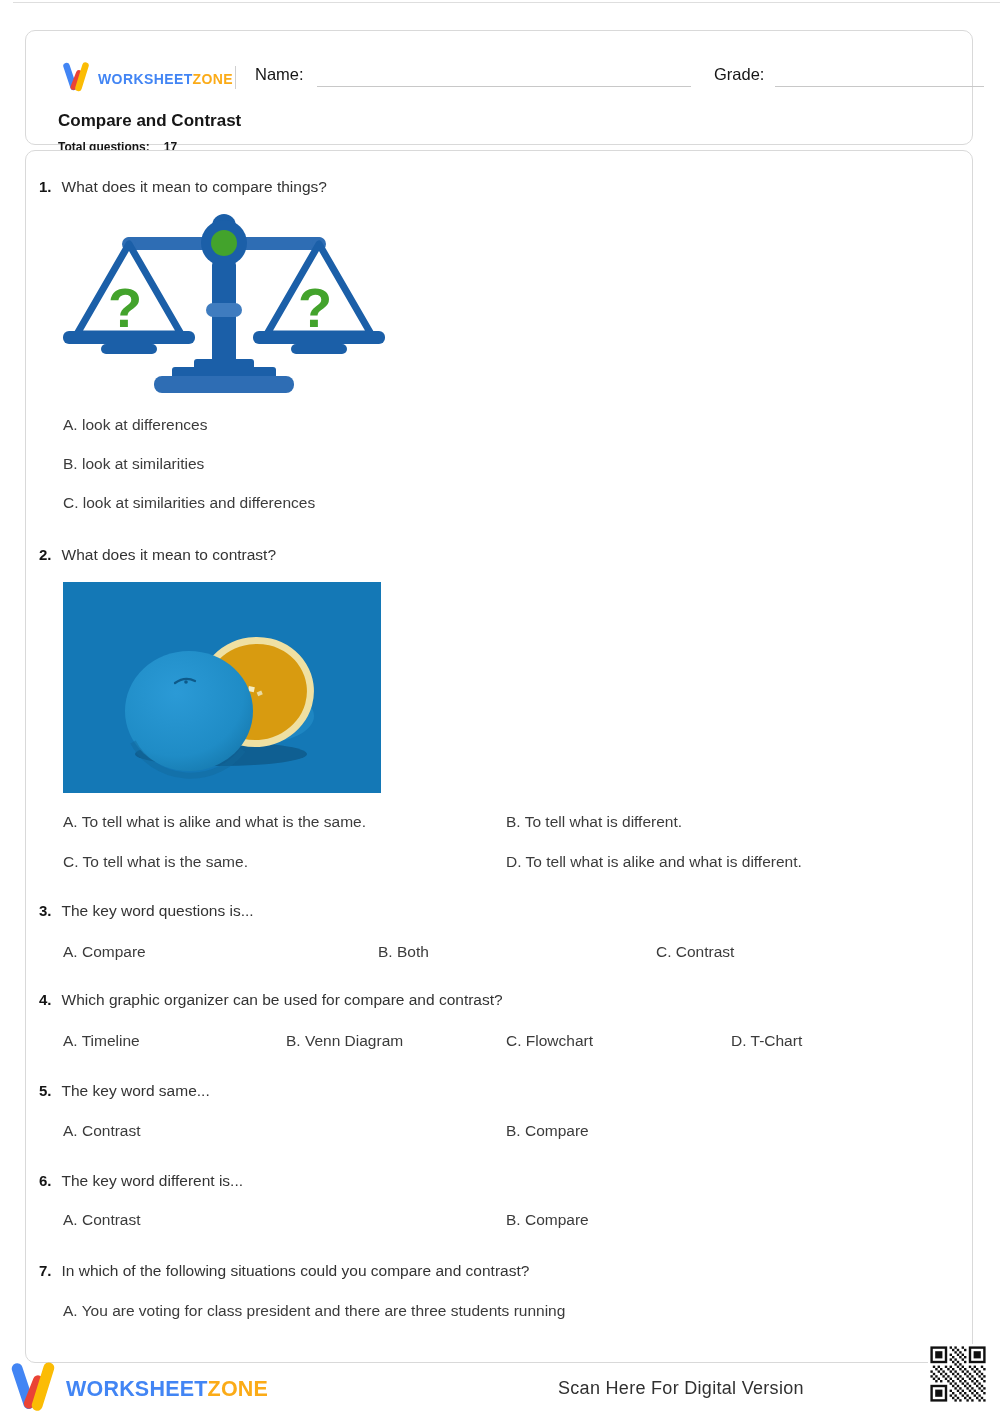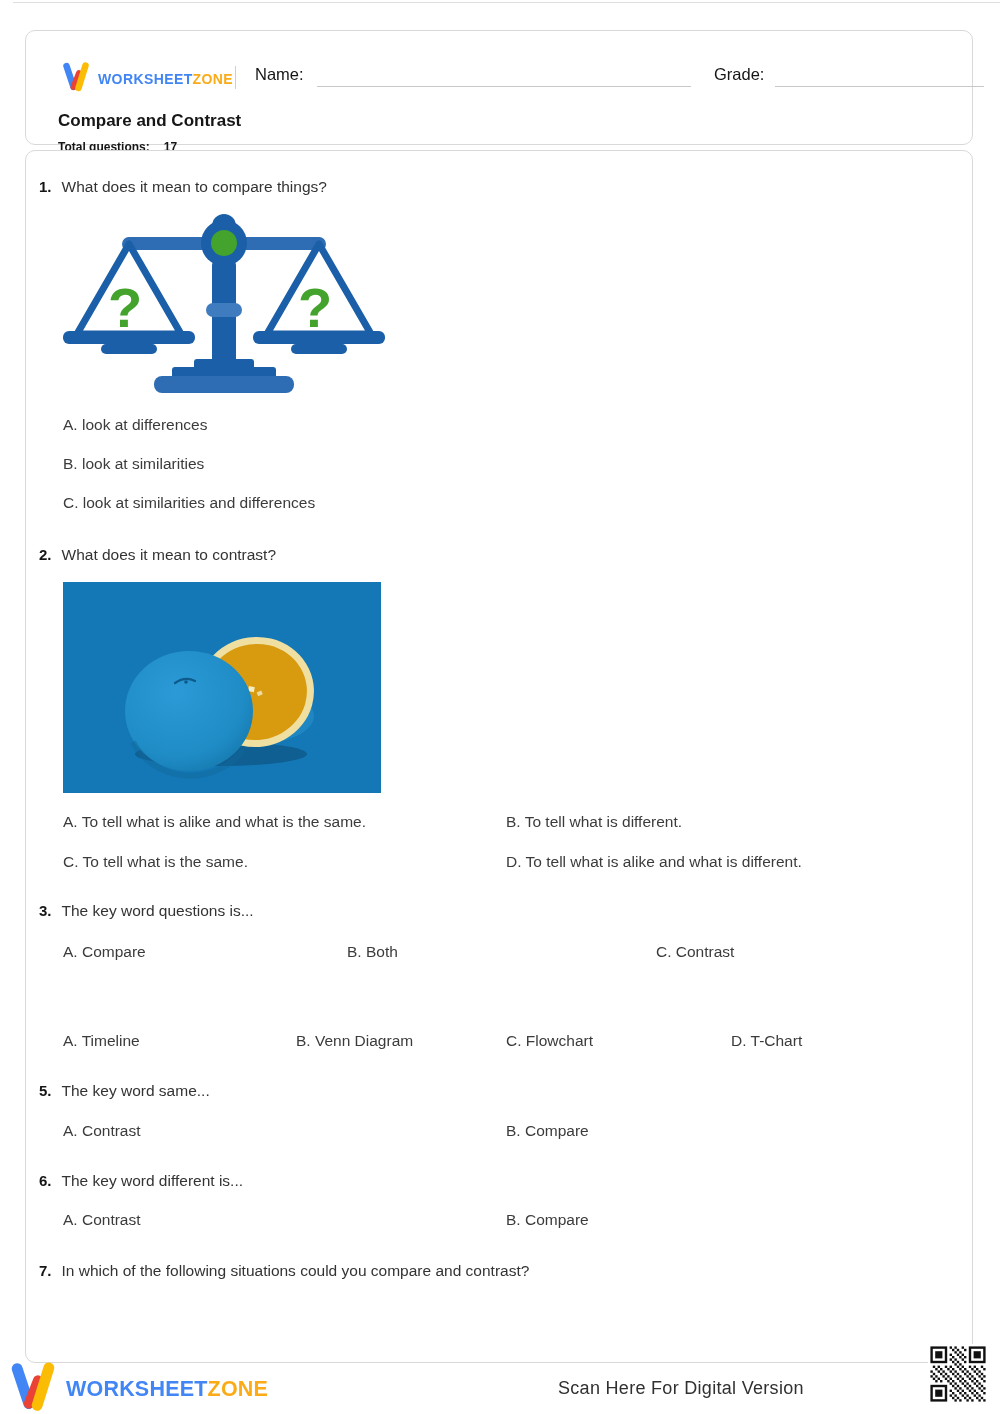--- a/index.html
+++ b/index.html
@@ -144,43 +144,47 @@
 
   <span class="opt" style="left:37px;top:662px;">A. To tell what is alike and what is the same.</span>
   <span class="opt" style="left:480px;top:662px;">B. To tell what is different.</span>
   <span class="opt" style="left:37px;top:702px;">C. To tell what is the same.</span>
   <span class="opt" style="left:480px;top:702px;">D. To tell what is alike and what is different.</span>
 
   <div class="q" style="left:13px;top:751px;">
     <span class="qnum">3.</span><span>The key word questions is...</span>
   </div>
   <span class="opt" style="left:37px;top:792px;">A. Compare</span>
-  <span class="opt" style="left:321px;top:792px;">B. Both</span>
+  <span class="opt" style="left:352px;top:792px;">B. Both</span>
   <span class="opt" style="left:630px;top:792px;">C. Contrast</span>
 
+  <div class="q" style="left:13px;top:840px;">
+    <span class="qnum">4.</span><span>Which graphic organizer can be used for compare and contrast?</span>
+  </div>
   <span class="opt" style="left:37px;top:881px;">A. Timeline</span>
-  <span class="opt" style="left:260px;top:881px;margin-left:10px;">B. Venn Diagram</span>
+  <span class="opt" style="left:260px;top:881px;">B. Venn Diagram</span>
   <span class="opt" style="left:480px;top:881px;">C. Flowchart</span>
   <span class="opt" style="left:705px;top:881px;">D. T-Chart</span>
 
   <div class="q" style="left:13px;top:931px;">
     <span class="qnum">5.</span><span>The key word same...</span>
   </div>
   <span class="opt" style="left:37px;top:971px;">A. Contrast</span>
   <span class="opt" style="left:480px;top:971px;">B. Compare</span>
 
   <div class="q" style="left:13px;top:1021px;">
     <span class="qnum">6.</span><span>The key word different is...</span>
   </div>
   <span class="opt" style="left:37px;top:1060px;">A. Contrast</span>
   <span class="opt" style="left:480px;top:1060px;">B. Compare</span>
 
   <div class="q" style="left:13px;top:1111px;">
     <span class="qnum">7.</span><span>In which of the following situations could you compare and contrast?</span>
   </div>
+  <span class="opt" style="left:37px;top:1151px;">A. You are voting for class president and there are three students running</span>
 
 </div>
 
 <div class="brand" id="footer-brand">
   <span>
     <svg width="50" height="50" viewBox="0 0 56 60">
       <line x1="9" y1="8" x2="23" y2="50" stroke="#4285f4" stroke-width="13" stroke-linecap="round"></line>
       <line x1="23" y1="50" x2="34" y2="22" stroke="#ea4335" stroke-width="12" stroke-linecap="round"></line>
       <line x1="47" y1="7" x2="33" y2="52" stroke="#fbbc05" stroke-width="13" stroke-linecap="round"></line>
     </svg>

